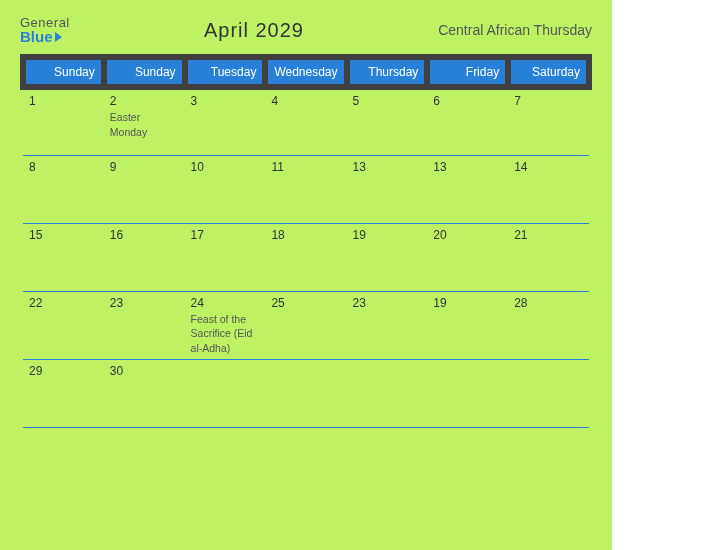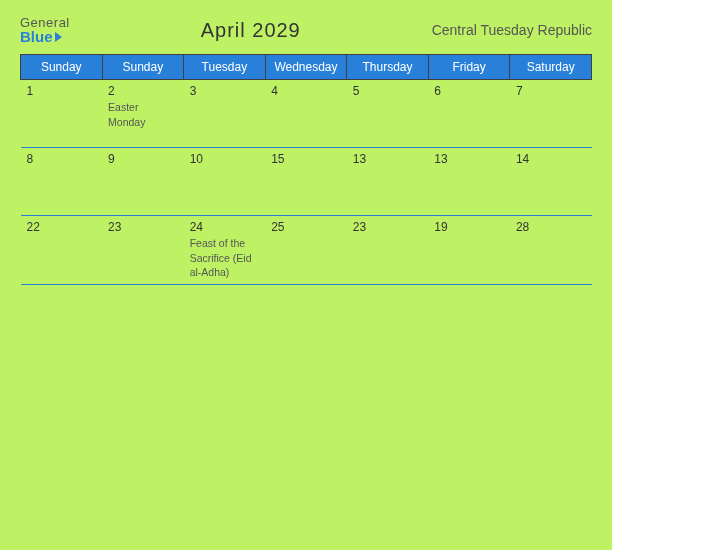--- a/index.html
+++ b/index.html
@@ -67,22 +67,22 @@
       border-collapse: collapse;
     }
     .calendar thead tr {
       background: #2980d9;
     }
     .calendar thead th {
       color: #fff;
       font-size: 12px;
       font-weight: normal;
       padding: 5px 6px;
-      text-align: center;
-      border: 1px solid #404040;
+      text-align: right;
+      border: 6px solid #404040;
     }
     .calendar tbody tr {
       border-bottom: 1.5px solid #2980d9;
     }
     .calendar tbody td {
       vertical-align: top;
       padding: 4px 6px 4px 6px;
       font-size: 12px;
       color: #333;
       border-right: none;
@@ -112,21 +112,21 @@
 <div class="page">
   <div class="header">
     <div class="logo">
       <span class="logo-general">General</span>
       <div class="logo-blue-row">
         <span class="logo-blue">Blue</span>
         <div class="logo-triangle"></div>
       </div>
     </div>
     <div class="title">April 2029</div>
-    <div class="country">Central Tuesday Republic</div>
+    <div class="country">Central African Thursday</div>
   </div>
 
   <table class="calendar">
     <thead>
       <tr>
         <th>Sunday</th>
         <th>Sunday</th>
         <th>Tuesday</th>
         <th>Wednesday</th>
         <th>Thursday</th>
@@ -160,30 +160,53 @@
           <td>
             <span class="day-num">8</span>
           </td>
           <td>
             <span class="day-num">9</span>
           </td>
           <td>
             <span class="day-num">10</span>
           </td>
           <td>
+            <span class="day-num">11</span>
+          </td>
+          <td>
+            <span class="day-num">13</span>
+          </td>
+          <td>
+            <span class="day-num">13</span>
+          </td>
+          <td>
+            <span class="day-num">14</span>
+          </td>
+        </tr>
+        <tr>
+          <td>
             <span class="day-num">15</span>
           </td>
           <td>
-            <span class="day-num">13</span>
-          </td>
-          <td>
-            <span class="day-num">13</span>
-          </td>
-          <td>
-            <span class="day-num">14</span>
+            <span class="day-num">16</span>
+          </td>
+          <td>
+            <span class="day-num">17</span>
+          </td>
+          <td>
+            <span class="day-num">18</span>
+          </td>
+          <td>
+            <span class="day-num">19</span>
+          </td>
+          <td>
+            <span class="day-num">20</span>
+          </td>
+          <td>
+            <span class="day-num">21</span>
           </td>
         </tr>
         <tr>
           <td>
             <span class="day-num">22</span>
           </td>
           <td>
             <span class="day-num">23</span>
           </td>
           <td><span class="day-num">24</span><span class="holiday">Feast of the Sacrifice (Eid al-Adha)</span></td>
@@ -192,16 +215,29 @@
           </td>
           <td>
             <span class="day-num">23</span>
           </td>
           <td>
             <span class="day-num">19</span>
           </td>
           <td>
             <span class="day-num">28</span>
           </td>
+        </tr>
+        <tr class="last-row">
+          <td>
+            <span class="day-num">29</span>
+          </td>
+          <td>
+            <span class="day-num">30</span>
+          </td>
+          <td></td>
+          <td></td>
+          <td></td>
+          <td></td>
+          <td></td>
         </tr>
       </tbody>
   </table>
 </div>
 
 </body></html>

